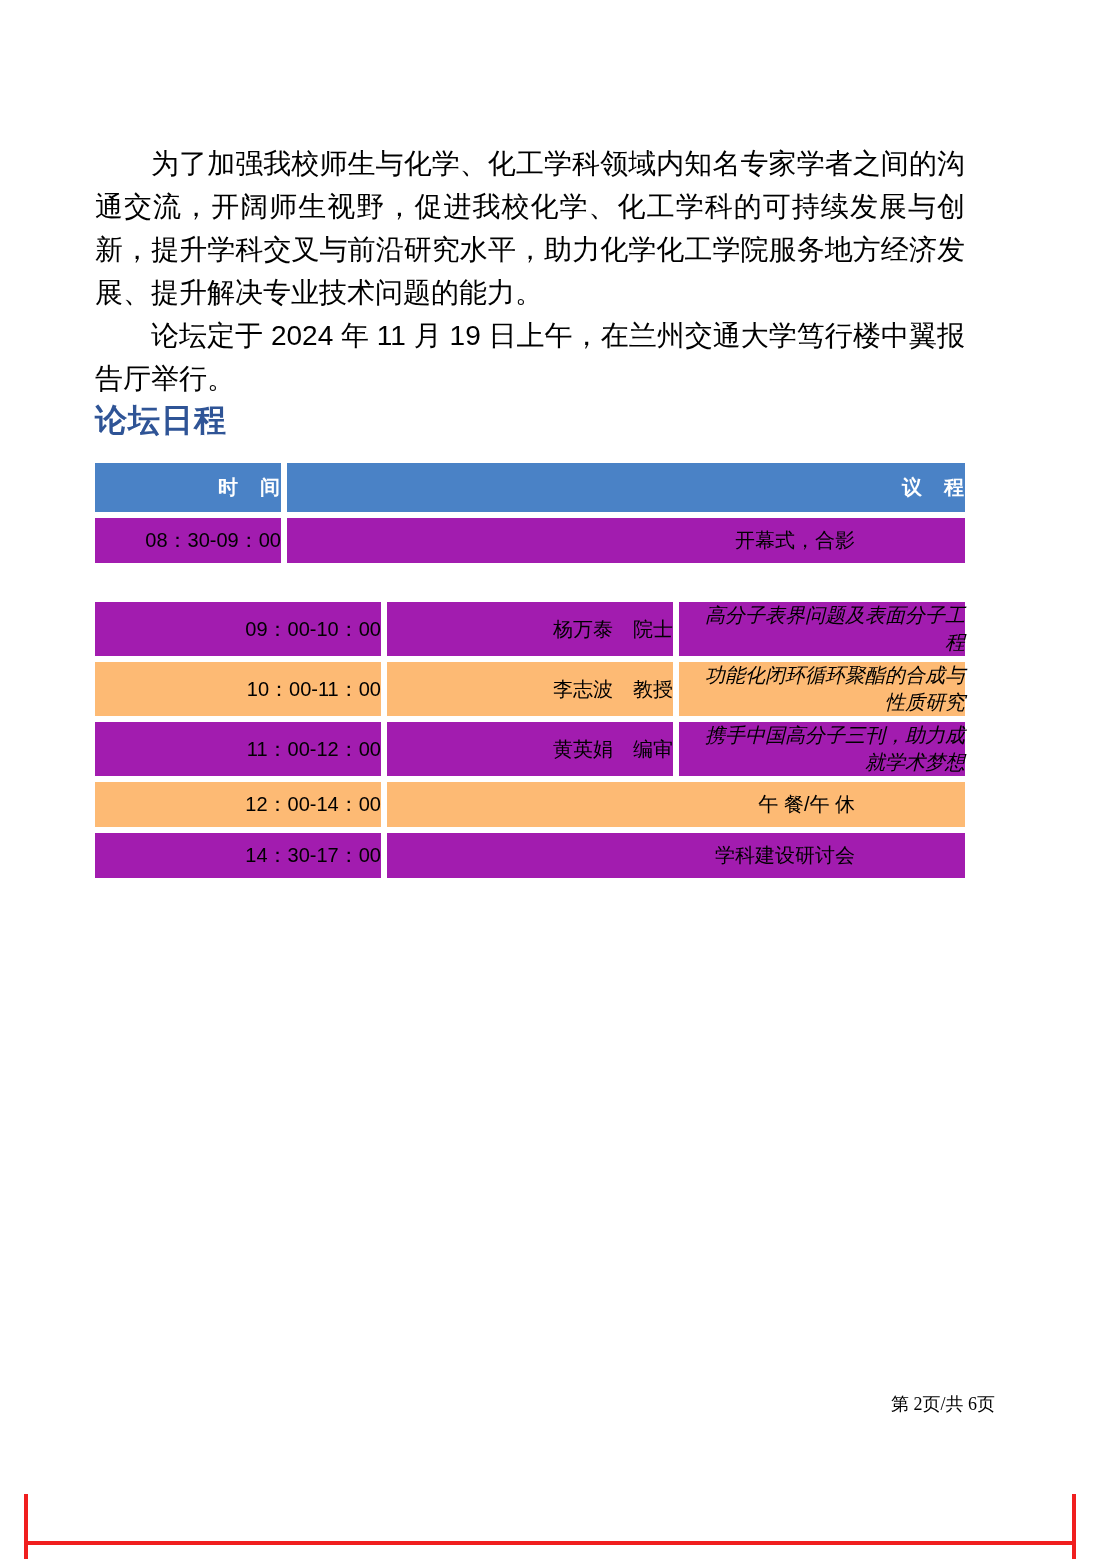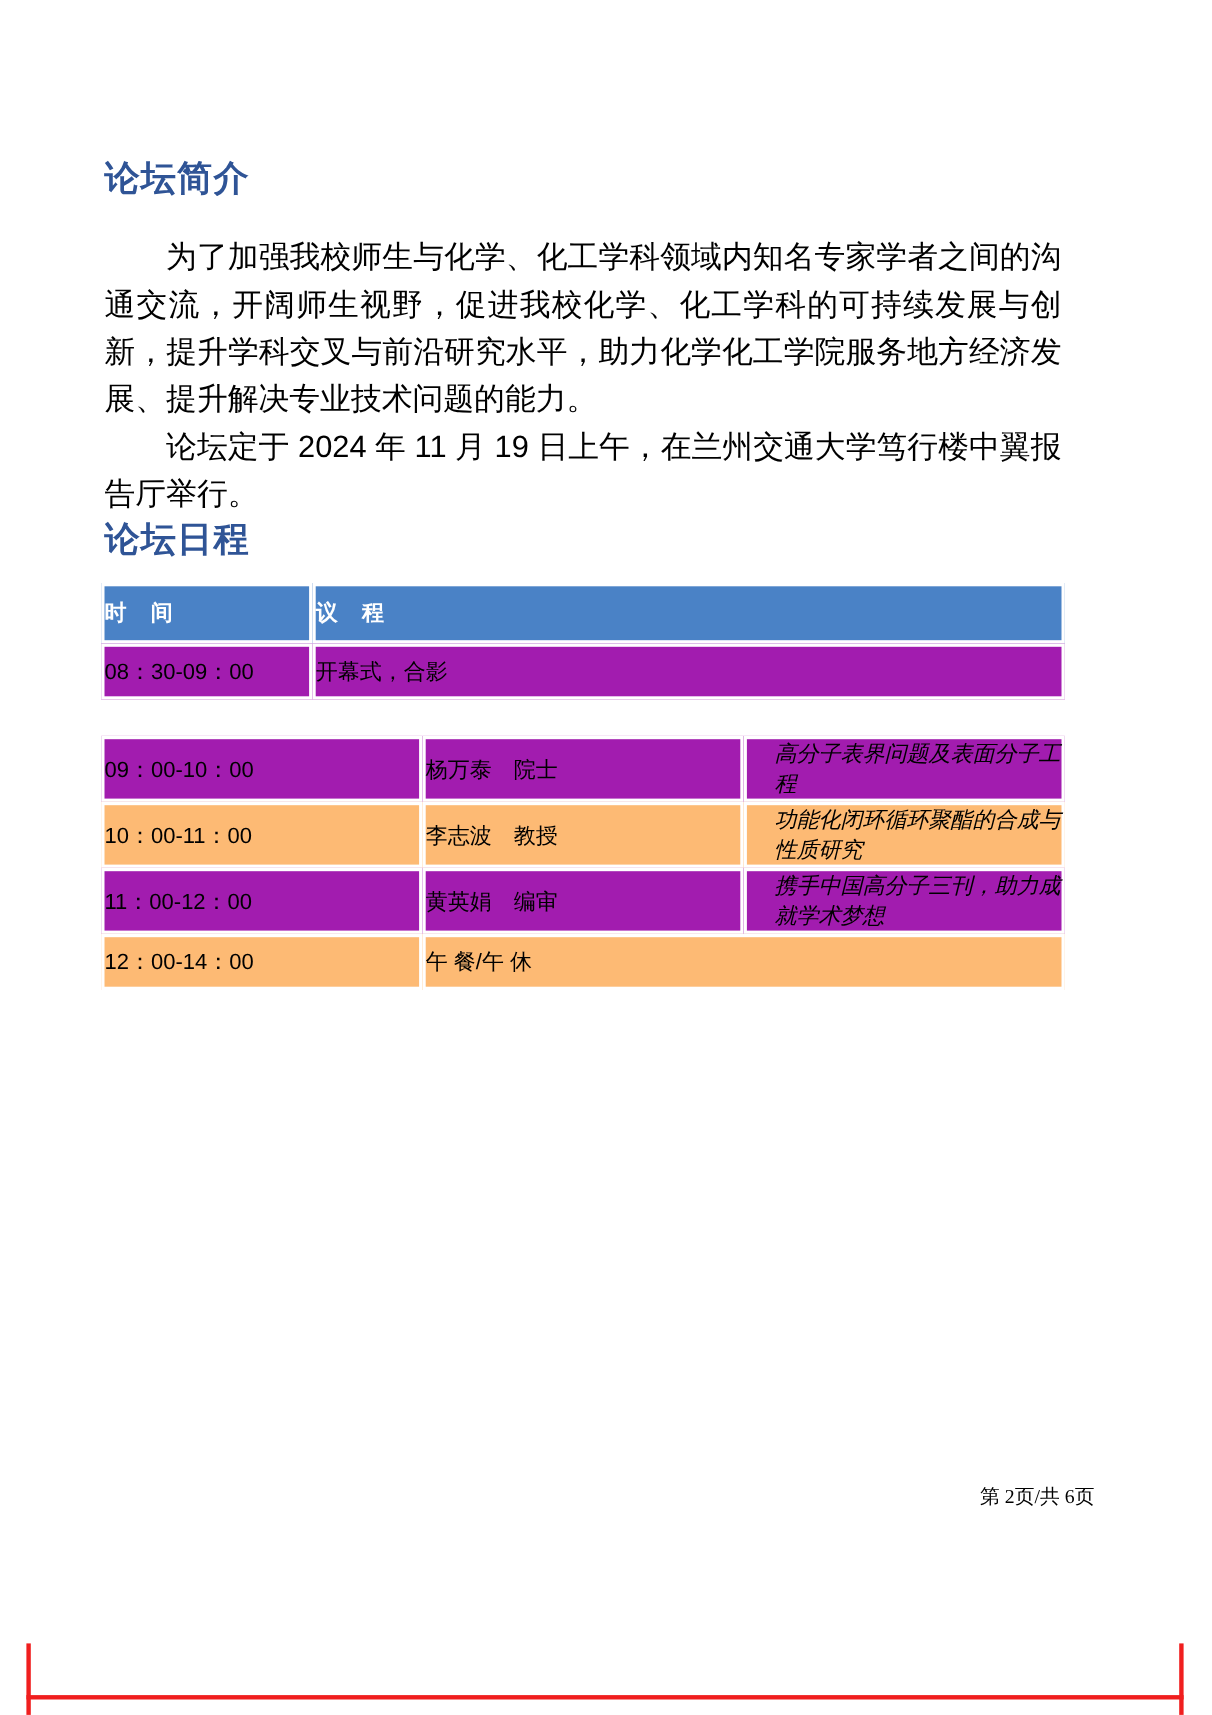--- a/index.html
+++ b/index.html
@@ -26,56 +26,55 @@
     text-indent:2em; color:#000;
   }
 
   table.sched {
     width:876px; table-layout:fixed;
     border-collapse:separate; border-spacing:0;
     margin-left:-3px;
   }
   table.sched td {
     border:3px solid #ffffff;
-    text-align:left; vertical-align:middle;
+    text-align:right; vertical-align:middle;
     font-size:20px;
   }
   td.hdr {
     background:#4A82C6; color:#ffffff;
     font-weight:bold; font-size:22px; height:55px;
     letter-spacing:1px;
   }
   #agenda-table { margin-top:2px; }
   #talks-table  { margin-top:33px; }
   .col-time  { width:192px; }
   .col-spk   { width:200px; }
   tr.body-row td { height:51px; }
   .bg-blue { background:#a21caf; }
   .bg-gray { background:#fdba74; }
   td.title-cell { text-align:left; padding-left:25px;font-style:italic; }
   td.merged-cell { padding-right:110px; }
 
   .footer {
-    position:absolute; top:1348px; right:107px;
+    position:absolute; top:1392px; right:107px;
     font-family:"Liberation Serif","DejaVu Serif",serif;
     font-size:18px; color:#000;
   }
 
   .red-line { position:absolute; background:#F01E1E; }
   #red-left  { left:24px;  top:1494px; width:4px;  height:65px; }
   #red-right { left:1072px;top:1494px; width:4px;  height:65px; }
   #red-horiz { left:24px;  top:1541px; width:1052px; height:4px; }
 </style>
 </head>
 <body>
 
 <div class="page">
   <div class="content">
 
-    <div class="doc-heading" id="intro-heading">论坛简介</div>
 
     <p class="para">为了加强我校师生与化学、化工学科领域内知名专家学者之间的沟通交流，开阔师生视野，促进我校化学、化工学科的可持续发展与创新，提升学科交叉与前沿研究水平，助力化学化工学院服务地方经济发展、提升解决专业技术问题的能力。</p>
     <p class="para">论坛定于 2024 年 11 月 19 日上午，在兰州交通大学笃行楼中翼报告厅举行。</p>
 
     <div class="doc-heading" id="schedule-heading">论坛日程</div>
 
     <table class="sched" id="agenda-table">
       <tbody>
           <tr>
         <td class="hdr col-time">时　间</td>
@@ -107,20 +106,24 @@
         <td class="bg-blue">11：00-12：00</td>
         <td class="bg-blue">黄英娟　编审</td>
         <td class="bg-blue title-cell">携手中国高分子三刊，助力成就学术梦想</td>
       </tr>
 
       <tr class="body-row">
         <td class="bg-gray">12：00-14：00</td>
         <td class="bg-gray merged-cell" colspan="2">午 餐/午 休</td>
       </tr>
 
+      <tr class="body-row">
+        <td class="bg-blue">14：30-17：00</td>
+        <td class="bg-blue merged-cell" colspan="2">学科建设研讨会</td>
+      </tr>
     </tbody>
       </table>
 
   </div>
 
   <div class="footer">第 2页/共 6页</div>
 
   <div class="red-line" id="red-left"></div>
   <div class="red-line" id="red-right"></div>
   <div class="red-line" id="red-horiz"></div>

